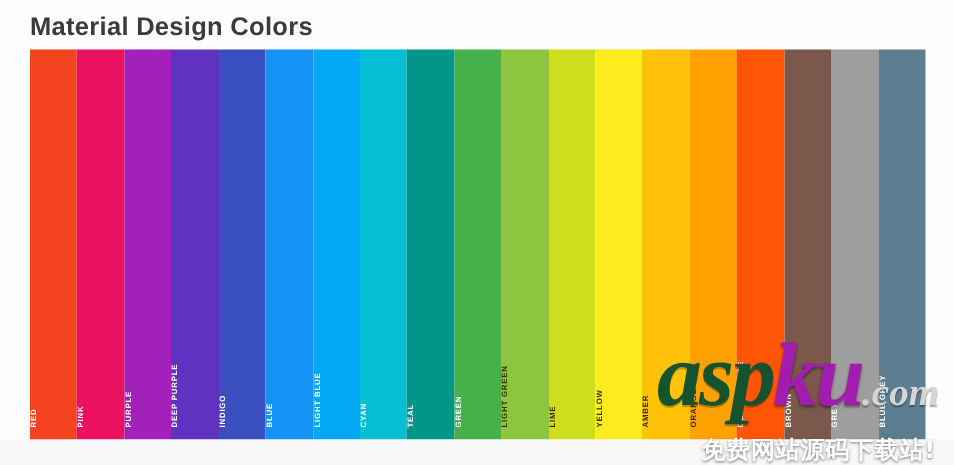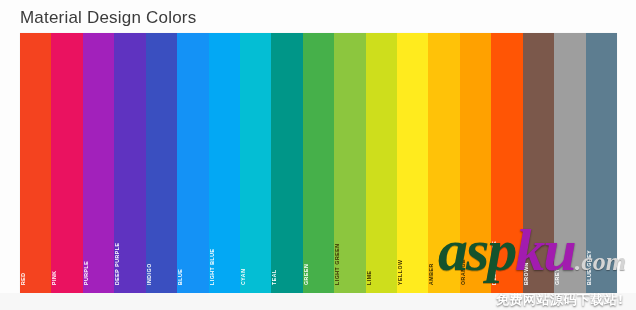--- a/index.html
+++ b/index.html
@@ -23,21 +23,21 @@
   }
   #page-title {
     position: absolute;
     left: 20px;
     top: 7px;
     font-size: 17px;
     line-height: 22px;
     color: #3b3b3b;
     letter-spacing: 0.2px;
     white-space: nowrap;
-    font-weight: 400;
+    font-weight: 700;
   }
   #palette {
     position: absolute;
     left: 20px;
     top: 33px;
     width: 597px;
     height: 260px;
     display: flex;
     flex-direction: row;
     box-shadow: 0 0 1px rgba(0,0,0,0.10);
@@ -104,21 +104,21 @@
     font-size: 26px;
     letter-spacing: 0px;
     text-shadow: 0 1px 1px rgba(0,0,0,0.35);
   }
   #wm-sub {
     position: absolute;
     right: 8px;
     bottom: 1px;
     font-family: "DejaVu Sans", sans-serif;
     font-weight: 700;
-    font-size: 13px;
+    font-size: 16px;
     line-height: 15px;
     color: #ffffff;
     white-space: nowrap;
     text-shadow: 0 1px 2px rgba(0,0,0,0.55);
     letter-spacing: 0.5px;
   }
 </style>
 </head>
 <body>
 

